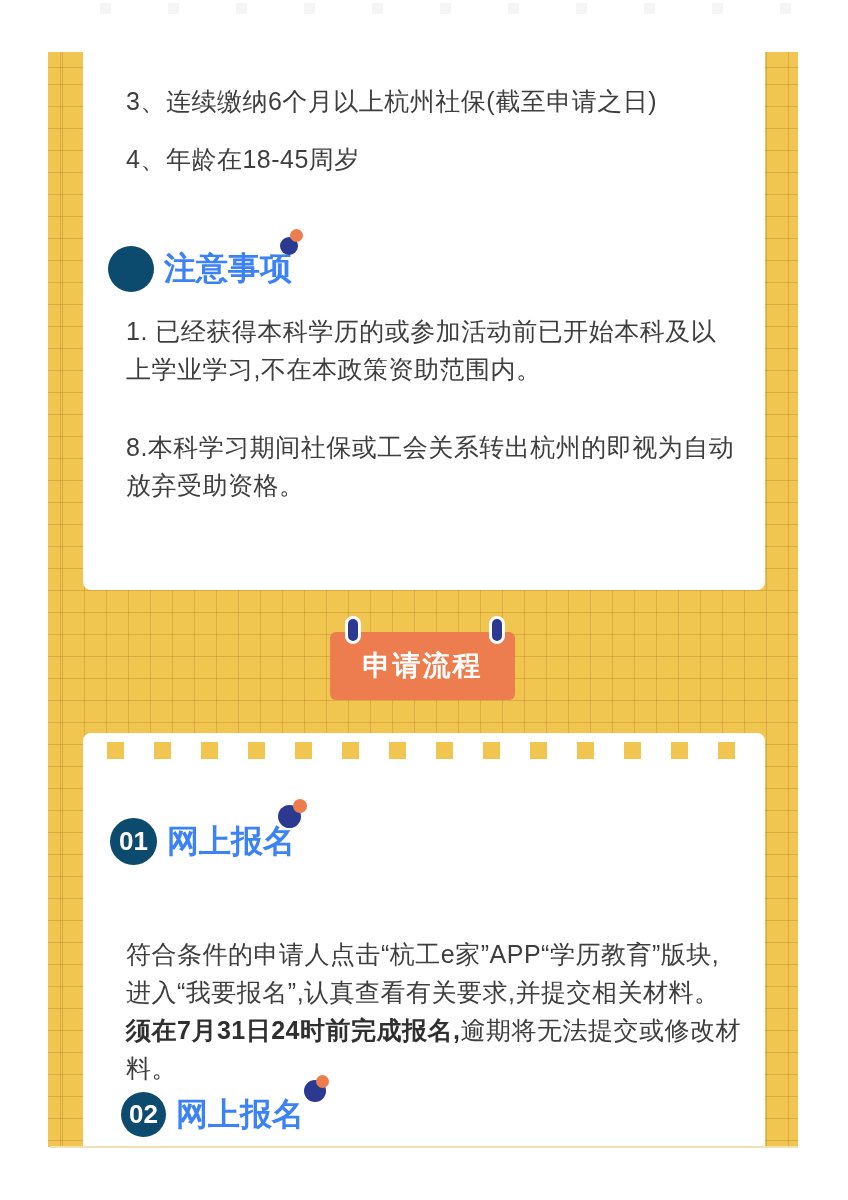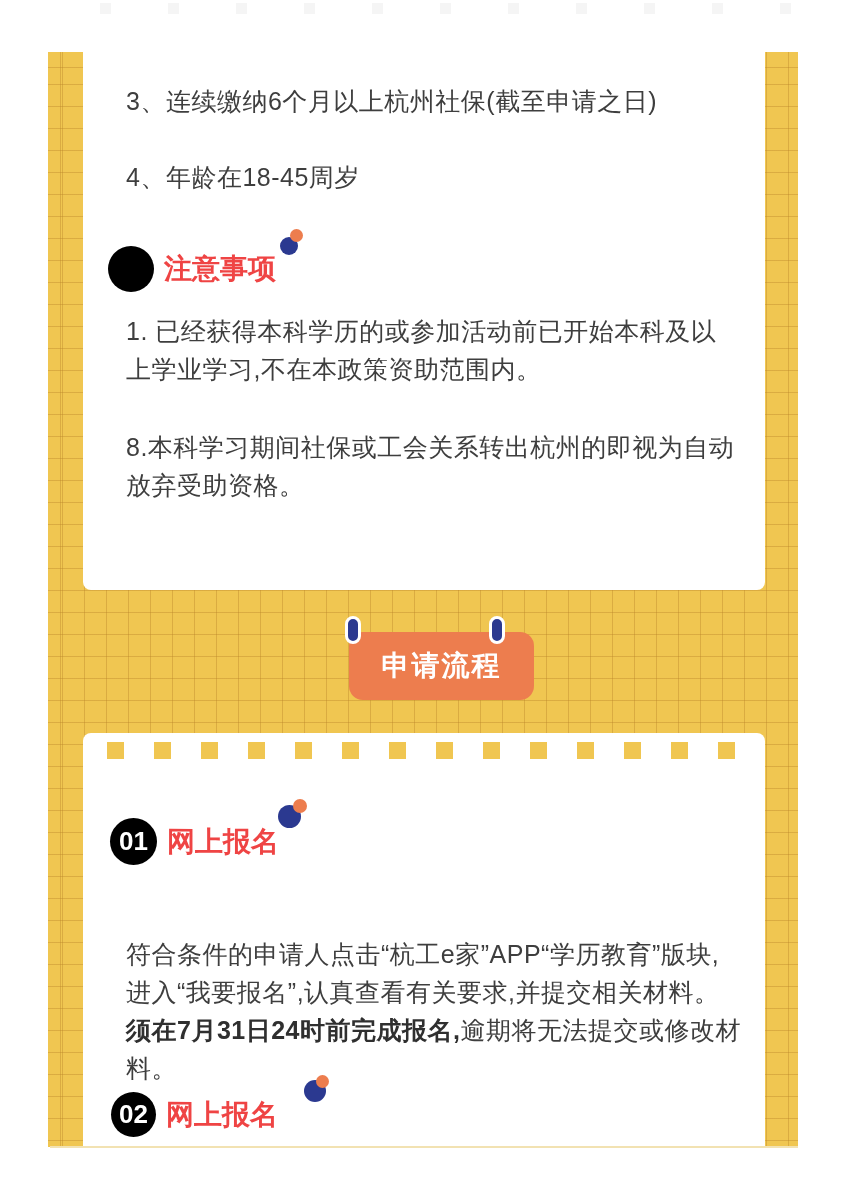--- a/index.html
+++ b/index.html
@@ -37,61 +37,61 @@
     background:repeating-linear-gradient(90deg,#F0C651 0 17px,transparent 17px 47px);
   }
 
   .body-text {
     position:absolute; left:126px;
     font-size:25px; line-height:38px; color:#3E3E3E;
     letter-spacing:0.5px;
   }
   .req-item { line-height:34px; }
   .item3 { top:84px; }
-  .item4 { top:160px; }
+  .item4 { top:142px; }
   .para1 { top:312px; width:614px; }
   .para2 { top:428px; width:614px; }
   .step1-body { top:935px; width:616px; }
   .step1-body b { font-weight:bold; color:#2f2f2f; }
 
   .sec-header { position:absolute; display:flex; align-items:center; }
   .notice-header { left:108px; top:246px; height:46px; }
   .step1-header { left:110px; top:818px; height:47px; }
-  .step2-header { left:111px; top:1092px; height:45px; }
+  .step2-header { left:121px; top:1092px; height:45px; }
 
   .sec-circle {
-    border-radius:50%; background:#000000; flex:0 0 auto;
+    border-radius:50%; background:#0c4a6e; flex:0 0 auto;
     display:flex; align-items:center; justify-content:center;
     color:#ffffff; font-weight:bold; font-size:26px;
   }
   .notice-header .sec-circle { width:46px; height:46px; }
   .step1-header .sec-circle { width:47px; height:47px; }
   .step2-header .sec-circle { width:45px; height:45px; }
 
   .sec-title {
-    margin-left:10px; font-size:28px; font-weight:bold; color:#ef4444;
+    margin-left:10px; font-size:32px; font-weight:bold; color:#3b82f6;
     white-space:nowrap;
     text-align:center;
   }
 
   .dot { position:absolute; border-radius:50%; }
   .dot-navy { background:#2B3990; }
   .dot-orange { background:#ED7D4E; }
 
   .dn1 { left:280px; top:237px; width:18px; height:18px; }
   .do1 { left:290px; top:229px; width:13px; height:13px; }
   .dn2 { left:278px; top:805px; width:23px; height:23px; }
   .do2 { left:293px; top:799px; width:14px; height:14px; }
   .dn3 { left:304px; top:1080px; width:22px; height:22px; }
   .do3 { left:316px; top:1075px; width:13px; height:13px; }
 
   
   .flow-banner {
-    position:absolute; left:349px; top:632px; width:185px; height:68px;
-    background:#ED7D4E; border-radius:14px;
+    position:absolute; left:330px; top:632px; width:185px; height:68px;
+    background:#ED7D4E; border-radius:6px;
     display:flex; align-items:center; justify-content:center;
     color:#ffffff; font-size:28px; font-weight:bold; letter-spacing:2px;
   }
   .pin {
     position:absolute; top:616px; width:10px; height:22px;
     background:#2B3990; border:3px solid #ffffff; border-radius:10px;
   }
   .pin-left { left:345px; }
   .pin-right { left:489px; }
 

